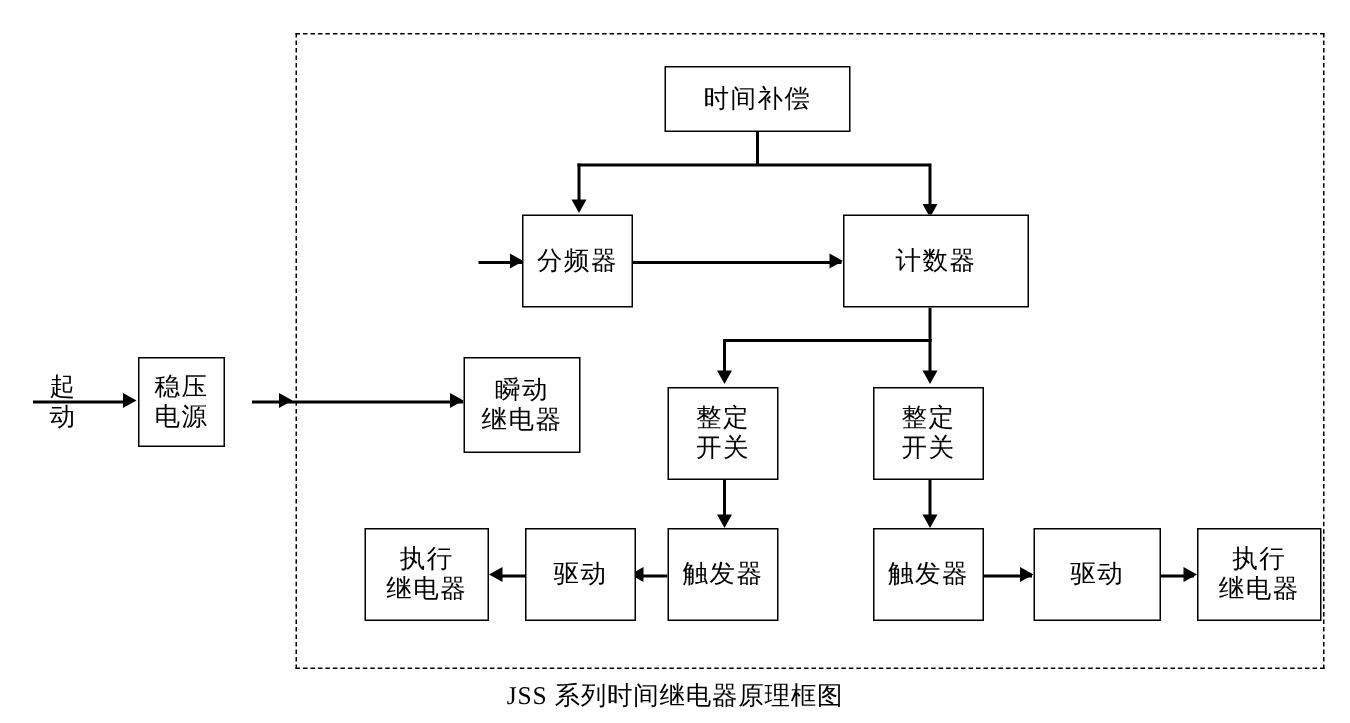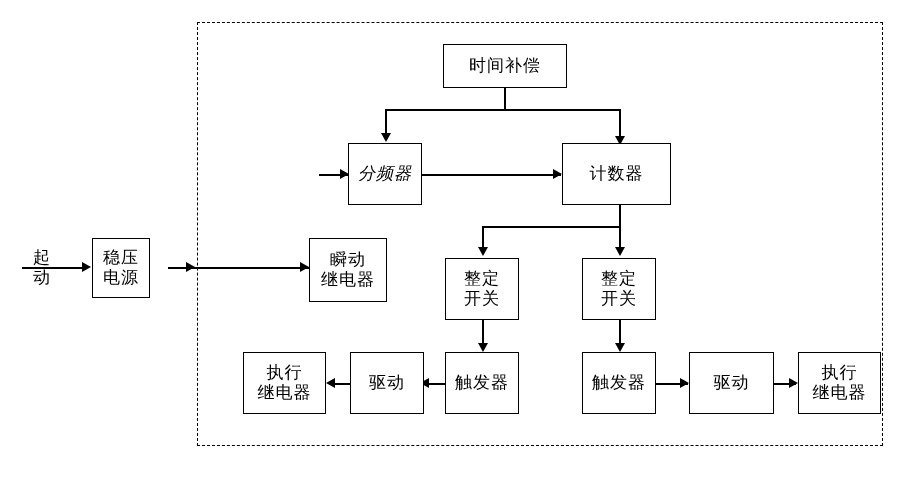--- a/index.html
+++ b/index.html
@@ -123,27 +123,27 @@
   <div class="vline" style="left:504px; top:88px; height:22px;"></div>
   <div class="hline" style="left:385px; top:109px; width:235px;"></div>
   <div class="vline" style="left:385px; top:109px; height:27px;"></div>
   <div class="arrow down" style="left:381px; top:133px;"></div>
   <div class="vline" style="left:619px; top:109px; height:30px;"></div>
   <div class="arrow down" style="left:615px; top:136px;"></div>
 
   <div class="hline" style="left:319px; top:174px; width:29px;"></div>
   <div class="arrow right" style="left:340px; top:169px;"></div>
 
-  <div class="node" style="left:348px; top:143px; width:74px; height:62px;font-style:italic;">
+  <div class="node" style="left:348px; top:143px; width:74px; height:62px;">
     <span class="ln">分频器</span>
   </div>
   <div class="hline" style="left:422px; top:174px; width:139px;"></div>
   <div class="arrow right" style="left:553px; top:169px;"></div>
 
-  <div class="node" style="left:562px; top:143px; width:109px; height:62px;">
+  <div class="node" style="left:562px; top:143px; width:124px; height:62px;">
     <span class="ln">计数器</span>
   </div>
 
   <div class="vline" style="left:619px; top:205px; height:22px;"></div>
   <div class="hline" style="left:482px; top:226px; width:139px;"></div>
   <div class="vline" style="left:482px; top:226px; height:24px;"></div>
   <div class="arrow down" style="left:478px; top:247px;"></div>
   <div class="vline" style="left:619px; top:226px; height:24px;"></div>
   <div class="arrow down" style="left:615px; top:247px;"></div>
 
@@ -188,14 +188,15 @@
     <span class="ln">驱动</span>
   </div>
   <div class="hline" style="left:774px; top:383px; width:22px;"></div>
   <div class="arrow right" style="left:789px; top:378px;"></div>
 
   <div class="node" style="left:798px; top:352px; width:83px; height:62px;">
     <span class="ln">执行</span>
     <span class="ln">继电器</span>
   </div>
 
+  <div class="caption" style="left:0; top:452px;">JSS 系列时间继电器原理框图</div>
 
 </div>
 
 </body></html>

